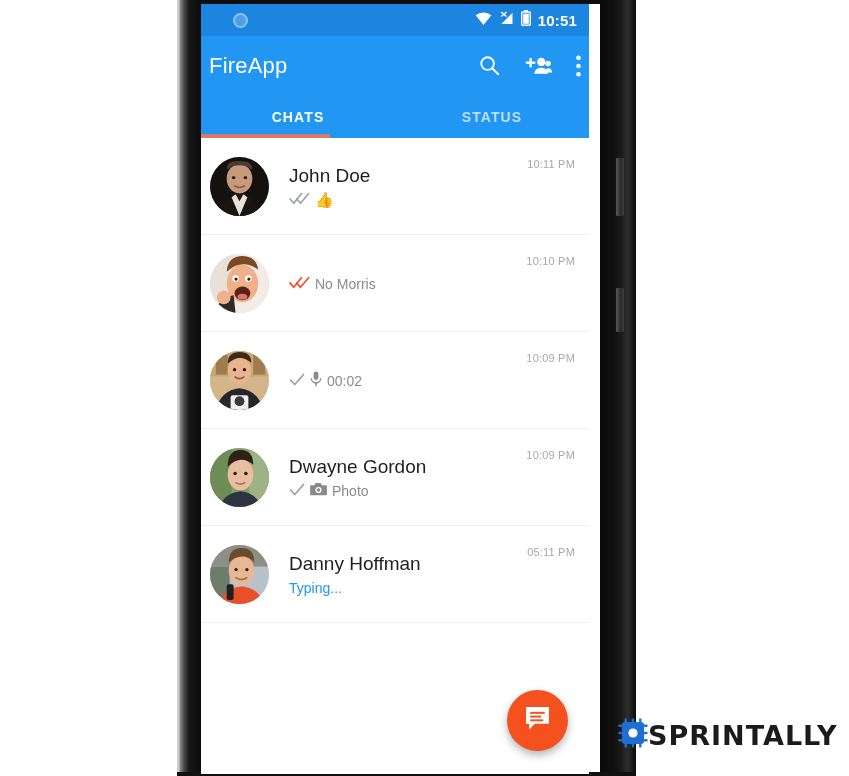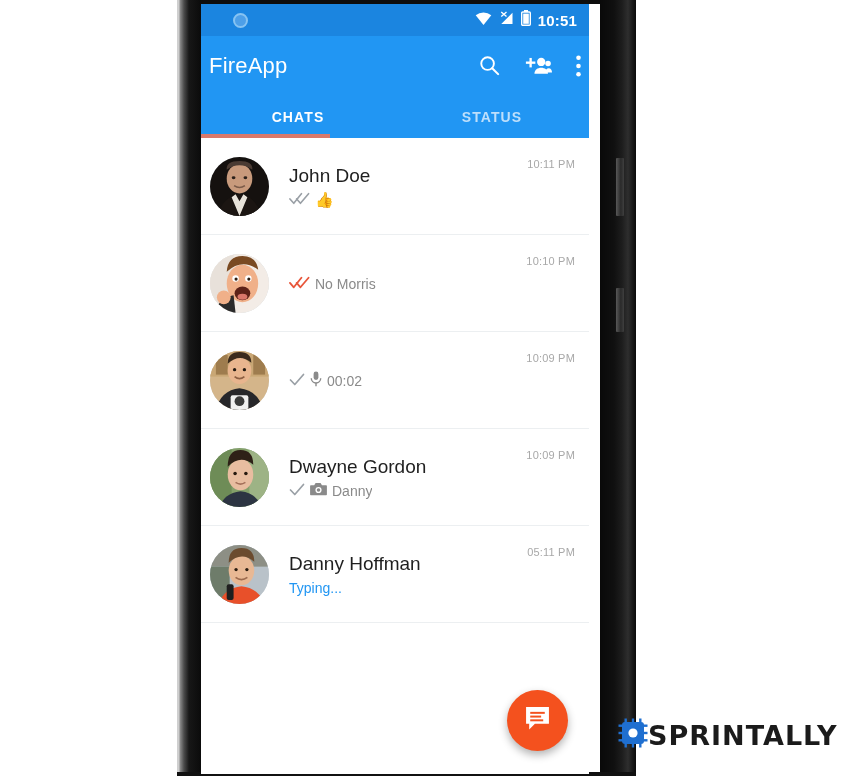--- a/index.html
+++ b/index.html
@@ -441,21 +441,21 @@
                 <path d="M1.5 7 L5.8 11.5 L14.5 1.5" fill="none" stroke="#9aa0a6" stroke-width="1.7" stroke-linecap="round" stroke-linejoin="round"></path>
               </svg>
             </span>
             <span>
               <svg width="17" height="14" viewBox="0 0 18 15">
                 <path d="M0.8 3.4 h3.6 l1.5 -2.2 h5.3 l1.5 2.2 h4.5 a0.8 0.8 0 0 1 0.8 0.8 v9.2 a0.8 0.8 0 0 1 -0.8 0.8 h-16.4 a0.8 0.8 0 0 1 -0.8 -0.8 v-9.2 a0.8 0.8 0 0 1 0.8 -0.8z" fill="#8a8a8a"></path>
                 <circle cx="9" cy="8.6" r="3.3" fill="#ffffff"></circle>
                 <circle cx="9" cy="8.6" r="1.9" fill="#8a8a8a"></circle>
               </svg>
             </span>
-            <span class="sub-text">Danny</span>
+            <span class="sub-text">Photo</span>
           </div>
         </div>
         <div class="chat-time">10:09 PM</div>
       </div>
 
       <div class="chat-row">
         <div class="avatar">
           <svg viewBox="0 0 60 60" preserveAspectRatio="xMidYMid slice">
             <rect width="60" height="60" fill="#b9c2c9"></rect>
             <rect x="0" y="0" width="60" height="22" fill="#8d8f85"></rect>

